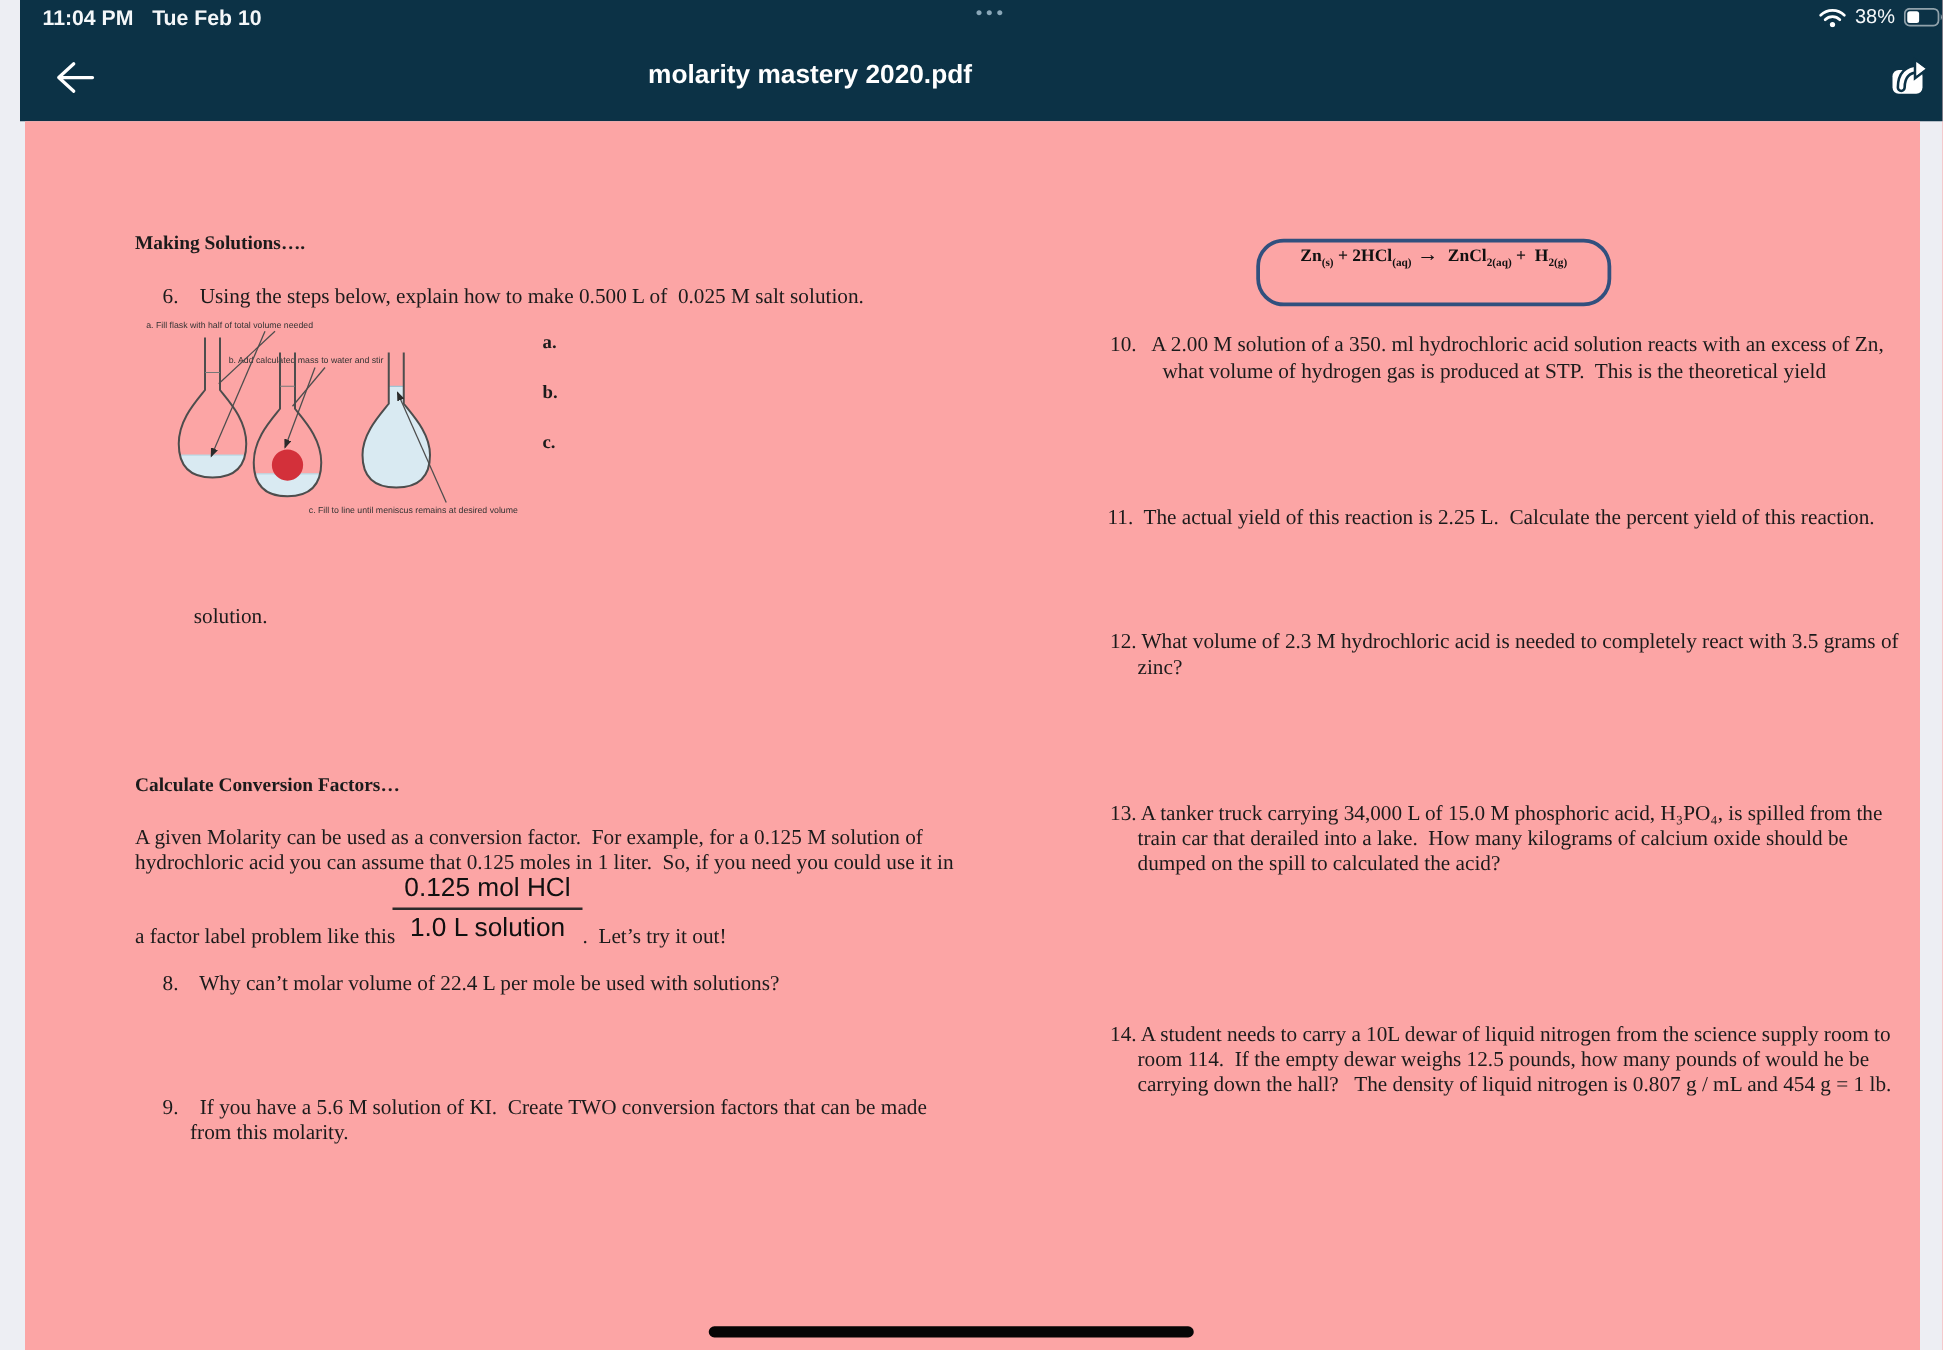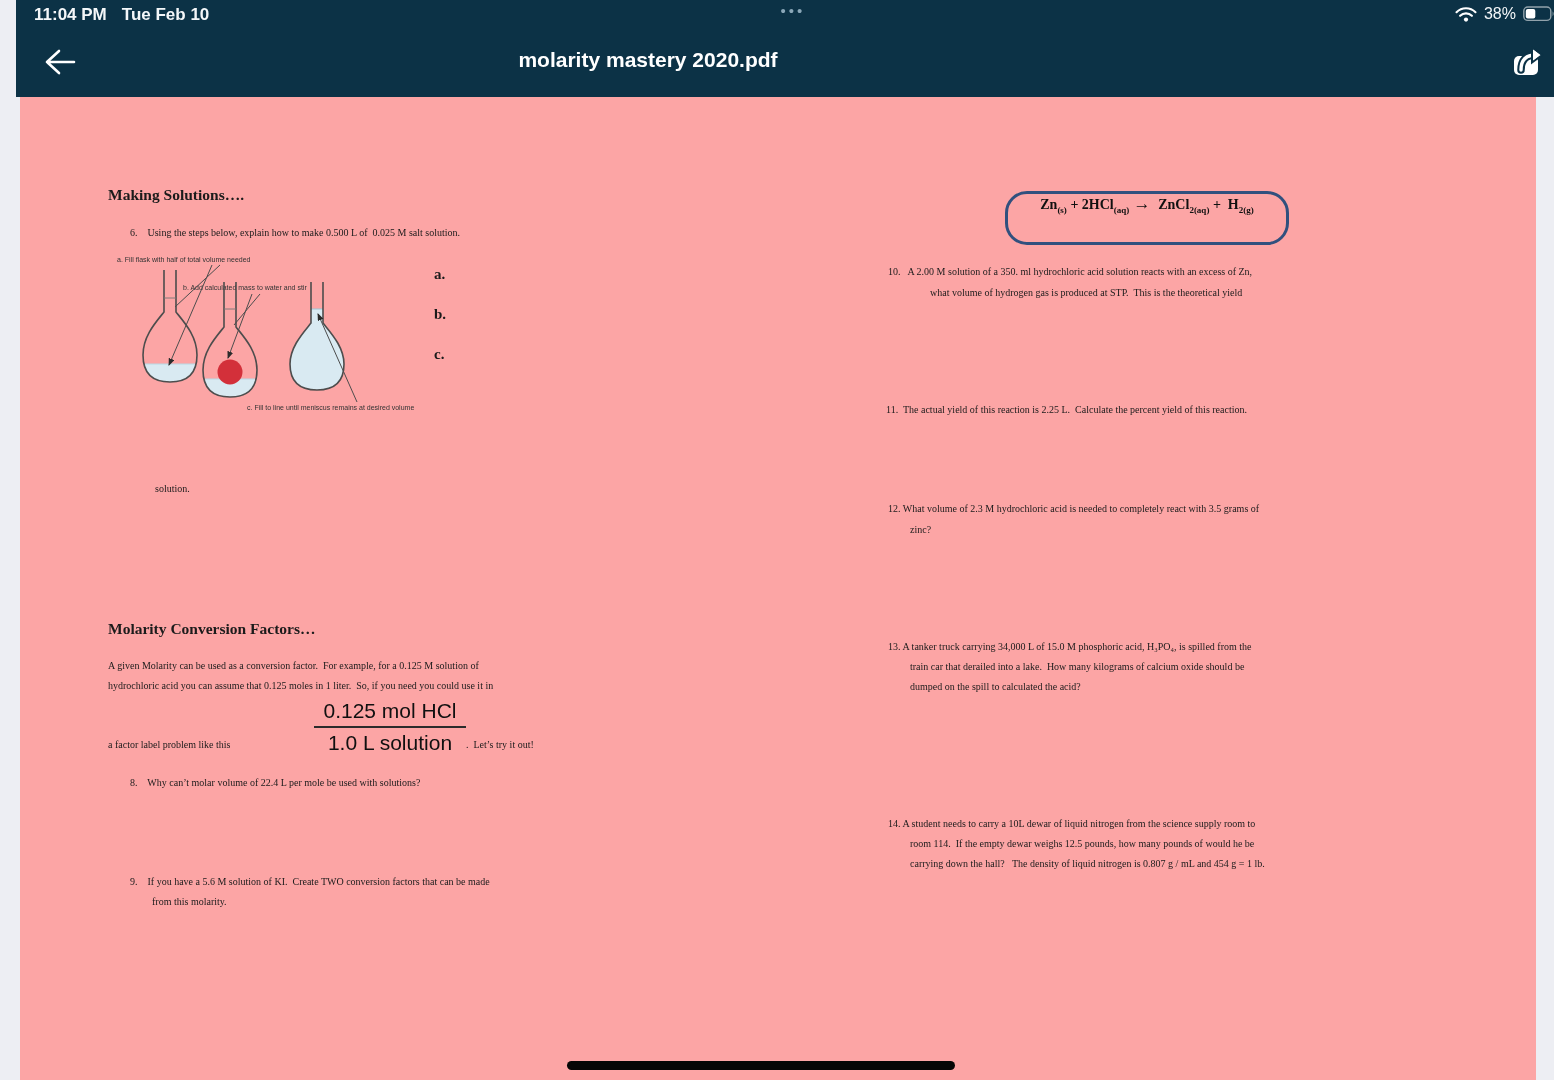--- a/index.html
+++ b/index.html
@@ -14,21 +14,21 @@
     color:#8aa7b8;font-family:"Liberation Sans",sans-serif;font-size:15px;letter-spacing:3px;}
   .status-right{position:absolute;right:14px;top:5px;display:flex;align-items:center;gap:7px;
     font-family:"Liberation Sans",sans-serif;font-size:16px;color:#f4f7f9;}
   .navrow{position:absolute;left:0;top:32px;width:1554px;height:65px;}
   .nav-title{position:absolute;left:0;top:16px;width:1264px;text-align:center;color:#ffffff;
     font-family:"Liberation Sans",sans-serif;font-size:21px;font-weight:600;}
   .back-btn{position:absolute;left:24px;top:13px;cursor:pointer;}
   .share-btn{position:absolute;right:24px;top:13px;cursor:pointer;}
   
   .page{position:absolute;left:20px;top:97px;width:1516px;height:983px;background:#fca5a5;}
-  .ser{font-family:"Liberation Serif",serif;font-size:10px;color:#1b1b1b;white-space:pre;}
+  .ser{font-family:"Liberation Serif",serif;font-size:17px;color:#1b1b1b;white-space:pre;}
   .hd{font-weight:bold;font-size:15.5px;}
   .lbl{font-weight:bold;font-size:15px;}
   .frac{text-align:center;font-family:"Liberation Sans",sans-serif;font-size:21px;color:#101010;}
   .frac .num{padding:0 4px 3px 4px;border-bottom:2px solid #2b2b2b;}
   .frac .den{padding-top:3px;}
   .eqbox{border:3px solid #31507e;border-radius:22px;display:flex;align-items:flex-start;justify-content:center;}
   .eq{font-weight:bold;font-size:14px;color:#111;white-space:pre;}
   .eq sub{font-size:9px;font-weight:bold;}
   .eq-arrow{font-size:17px;font-weight:bold;}
   .home-indicator{position:absolute;left:567px;top:1061px;width:388px;height:9px;border-radius:5px;background:#060606;}
@@ -130,21 +130,21 @@
         <line x1="245" y1="150" x2="206" y2="62" stroke="#4d4d4d" stroke-width="1" marker-end="url(#ah)"></line>
       </g>
     </svg>
 
     <span class="abs ser lbl" style="left:414px;top:169px;">a.</span>
     <span class="abs ser lbl" style="left:414px;top:209px;">b.</span>
     <span class="abs ser lbl" style="left:414px;top:249px;">c.</span>
 
     <span class="abs ser" style="left:135px;top:386px;">solution.</span>
 
-    <span class="abs ser hd" style="left:88px;top:523px;">Molarity Conversion Factors…</span>
+    <span class="abs ser hd" style="left:88px;top:523px;">Calculate Conversion Factors…</span>
     <span class="abs ser" style="left:88px;top:563px;">A given Molarity can be used as a conversion factor.  For example, for a 0.125 M solution of</span>
     <span class="abs ser" style="left:88px;top:583px;">hydrochloric acid you can assume that 0.125 moles in 1 liter.  So, if you need you could use it in</span>
 
     <div class="abs frac" style="left:294px;top:602px;width:152px;">
       <div class="num">0.125 mol HCl</div>
       <div class="den">1.0 L solution</div>
     </div>
     <span class="abs ser" style="left:88px;top:642px;">a factor label problem like this</span>
     <span class="abs ser" style="left:446px;top:642px;">.  Let’s try it out!</span>
 

